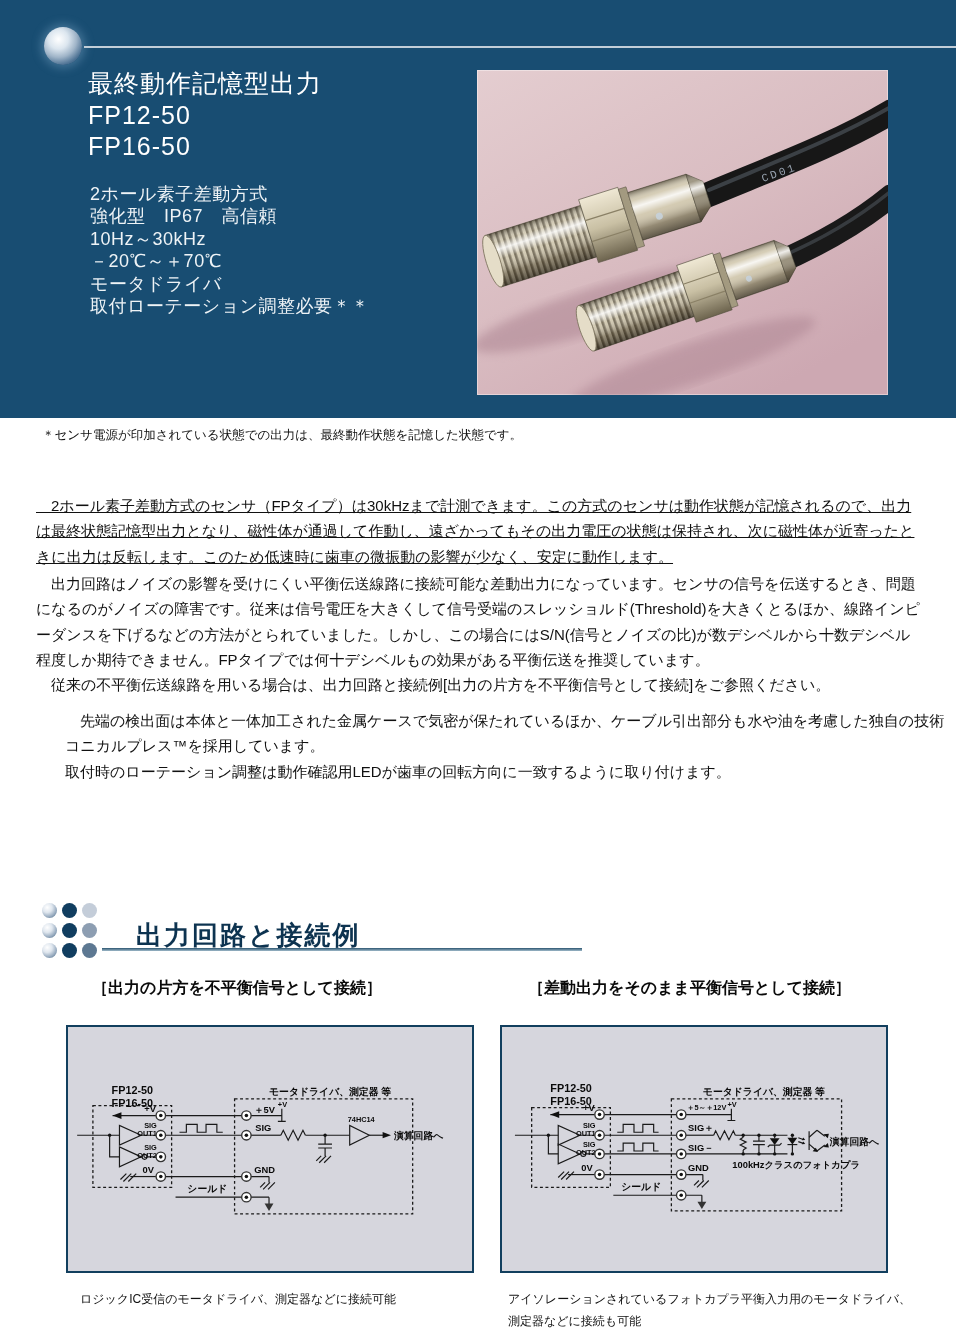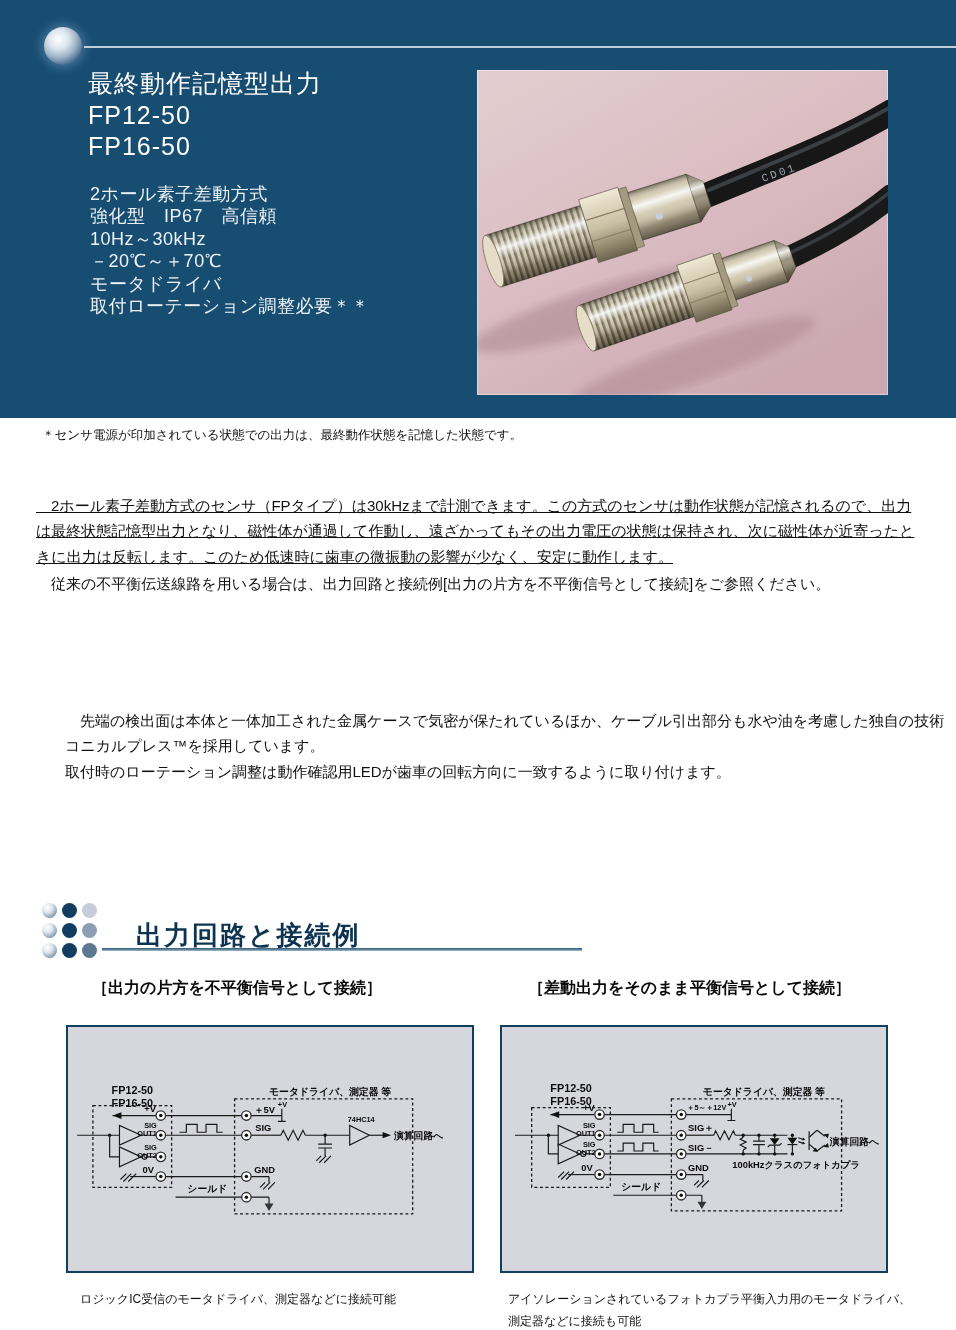--- a/index.html
+++ b/index.html
@@ -161,20 +161,21 @@
     </div>
   </div>
 
   <div class="footnotes">
     <div>＊センサ電源が印加されている状態での出力は、最終動作状態を記憶した状態です。</div>
   </div>
 
   <p id="para1" class="para">　2ホール素子差動方式のセンサ（FPタイプ）は30kHzまで計測できます。この方式のセンサは動作状態が記憶されるので、出力は最終状態記憶型出力となり、磁性体が通過して作動し、遠ざかってもその出力電圧の状態は保持され、次に磁性体が近寄ったときに出力は反転します。このため低速時に歯車の微振動の影響が少なく、安定に動作します。</p>
 
   <div id="para-block2" class="para">
+    <p>　出力回路はノイズの影響を受けにくい平衡伝送線路に接続可能な差動出力になっています。センサの信号を伝送するとき、問題になるのがノイズの障害です。従来は信号電圧を大きくして信号受端のスレッショルド(Threshold)を大きくとるほか、線路インピーダンスを下げるなどの方法がとられていました。しかし、この場合にはS/N(信号とノイズの比)が数デシベルから十数デシベル程度しか期待できません。FPタイプでは何十デシベルもの効果がある平衡伝送を推奨しています。</p>
     <p>　従来の不平衡伝送線路を用いる場合は、出力回路と接続例[出力の片方を不平衡信号として接続]をご参照ください。</p>
   </div>
 
   <div id="para-block3" class="para">
     <p>　先端の検出面は本体と一体加工された金属ケースで気密が保たれているほか、ケーブル引出部分も水や油を考慮した独自の技術コニカルプレス™を採用しています。</p>
     <p>取付時のローテーション調整は動作確認用LEDが歯車の回転方向に一致するように取り付けます。</p>
   </div>
 
   <div class="dotgrid">
     <span class="dot sph"></span>

